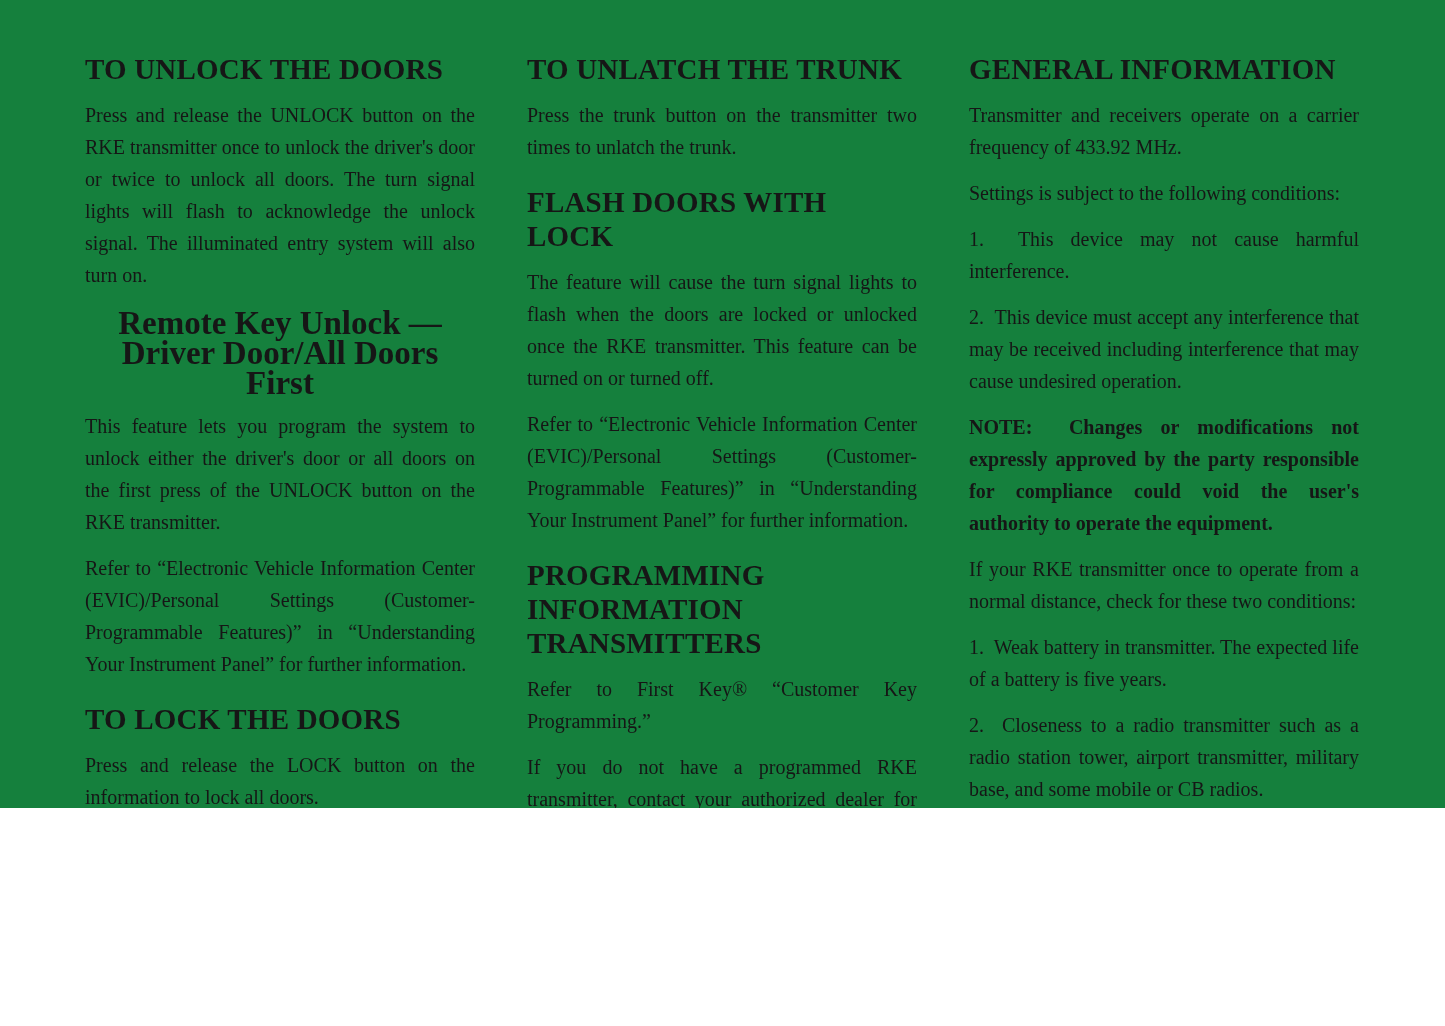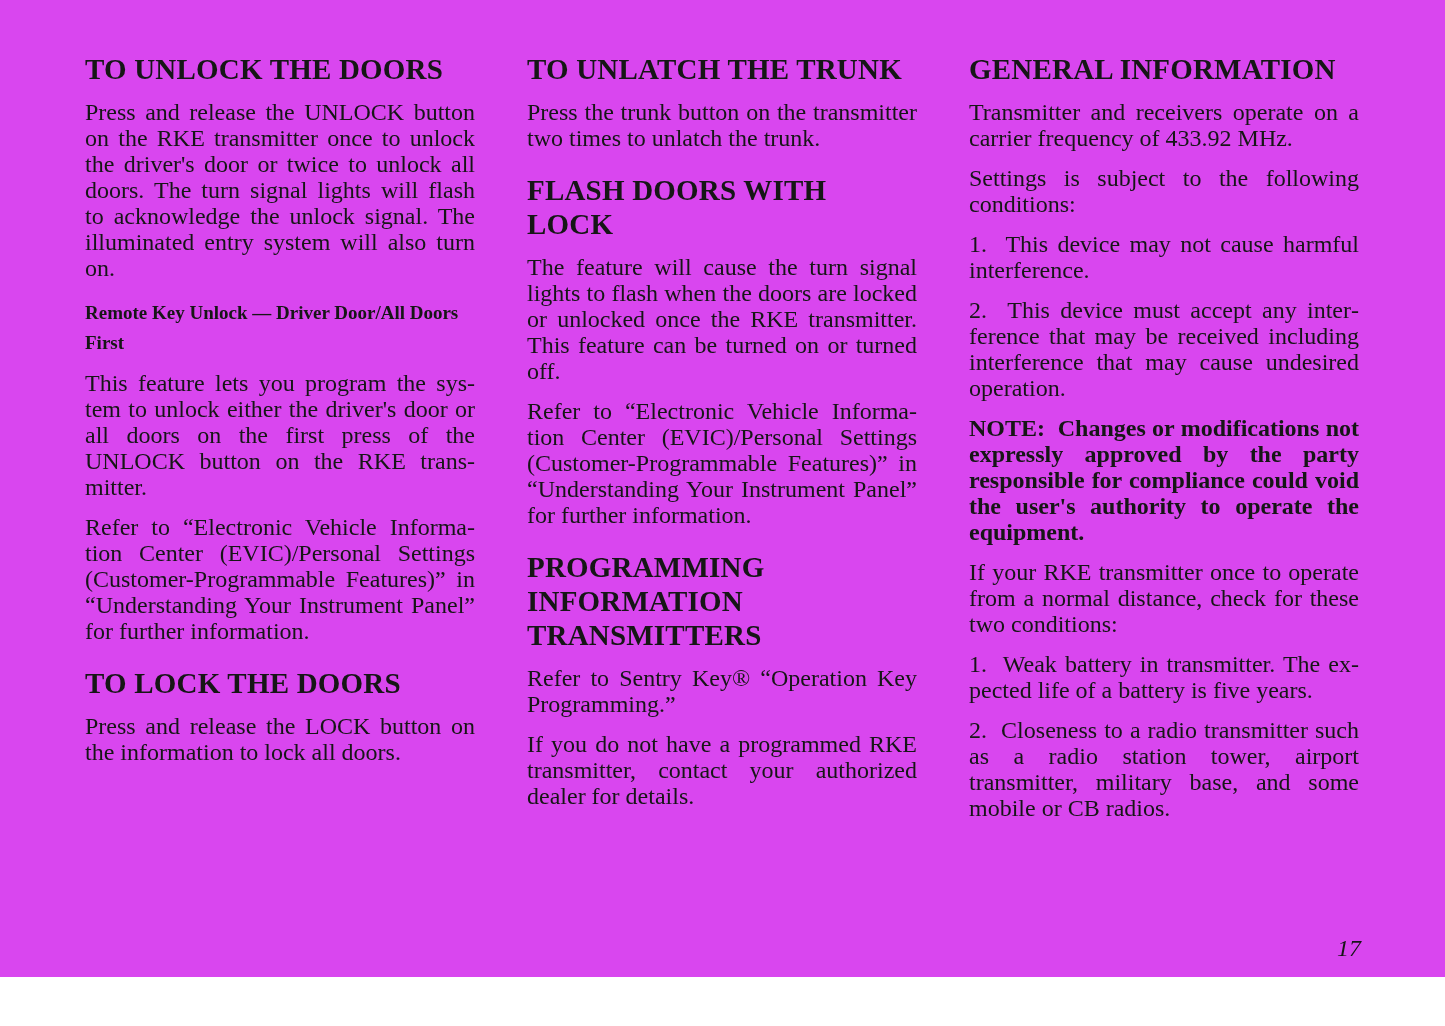--- a/index.html
+++ b/index.html
@@ -3,22 +3,22 @@
 <meta charset="utf-8">
 <style>
   html, body {
     margin: 0;
     padding: 0;
     background: #ffffff;
   }
   .page {
     position: relative;
     width: 1445px;
-    height: 977px;
-    background: #d946ef;
+    height: 808px;
+    background: #15803d;
     color: #161616;
     font-family: "Liberation Serif", "DejaVu Serif", serif;
     overflow: hidden;
   }
   .cols {
     display: flex;
     gap: 52px;
     padding: 52px 86px 0 85px;
   }
   .col {
@@ -27,28 +27,29 @@
   }
   h1 {
     font-size: 29px;
     line-height: 34px;
     font-weight: 700;
     margin: 22px 0 13px 0;
     letter-spacing: 0.2px;
   }
   .col > h1:first-child { margin-top: 0; }
   h2 {
-    font-size: 19px;
+    font-size: 33px;
     line-height: 30px;
     font-weight: 700;
     margin: 17px 0 12px 0;
+    text-align: center;
   }
   p {
-    font-size: 24px;
-    line-height: 26px;
+    font-size: 20px;
+    line-height: 32px;
     margin: 0 0 14px 0;
     text-align: justify;
     -webkit-hyphens: manual;
     hyphens: manual;
   }
   p.note { font-weight: 700; }
   .page-number {
     position: absolute;
     top: 934px;
     right: 84px;
@@ -73,21 +74,21 @@
       <p>Press and release the LOCK button on the information to lock all doors.</p>
     </section>
 
     <section class="col">
       <h1>TO UNLATCH THE TRUNK</h1>
       <p>Press the trunk button on the trans­mitter two times to unlatch the trunk.</p>
       <h1>FLASH DOORS WITH LOCK</h1>
       <p>The feature will cause the turn signal lights to flash when the doors are locked or unlocked once the RKE transmitter. This feature can be turned on or turned off.</p>
       <p>Refer to “Electronic Vehicle Informa­tion Center (EVIC)/Personal Settings (Customer-Programmable Features)” in “Understanding Your Instrument Panel” for further information.</p>
       <h1>PROGRAMMING INFORMATION TRANSMITTERS</h1>
-      <p>Refer to Sentry Key® “Operation Key Programming.”</p>
+      <p>Refer to First Key® “Customer Key Programming.”</p>
       <p>If you do not have a programmed RKE transmitter, contact your autho­rized dealer for details.</p>
     </section>
 
     <section class="col">
       <h1>GENERAL INFORMATION</h1>
       <p>Transmitter and receivers operate on a carrier frequency of 433.92 MHz.</p>
       <p>Settings is subject to the following conditions:</p>
       <p>1.&nbsp; This device may not cause harmful interference.</p>
       <p>2.&nbsp; This device must accept any inter­ference that may be received includ­ing interference that may cause unde­sired operation.</p>
       <p class="note">NOTE:&nbsp; Changes or modifications not expressly approved by the party responsible for compliance could void the user's authority to operate the equipment.</p>

